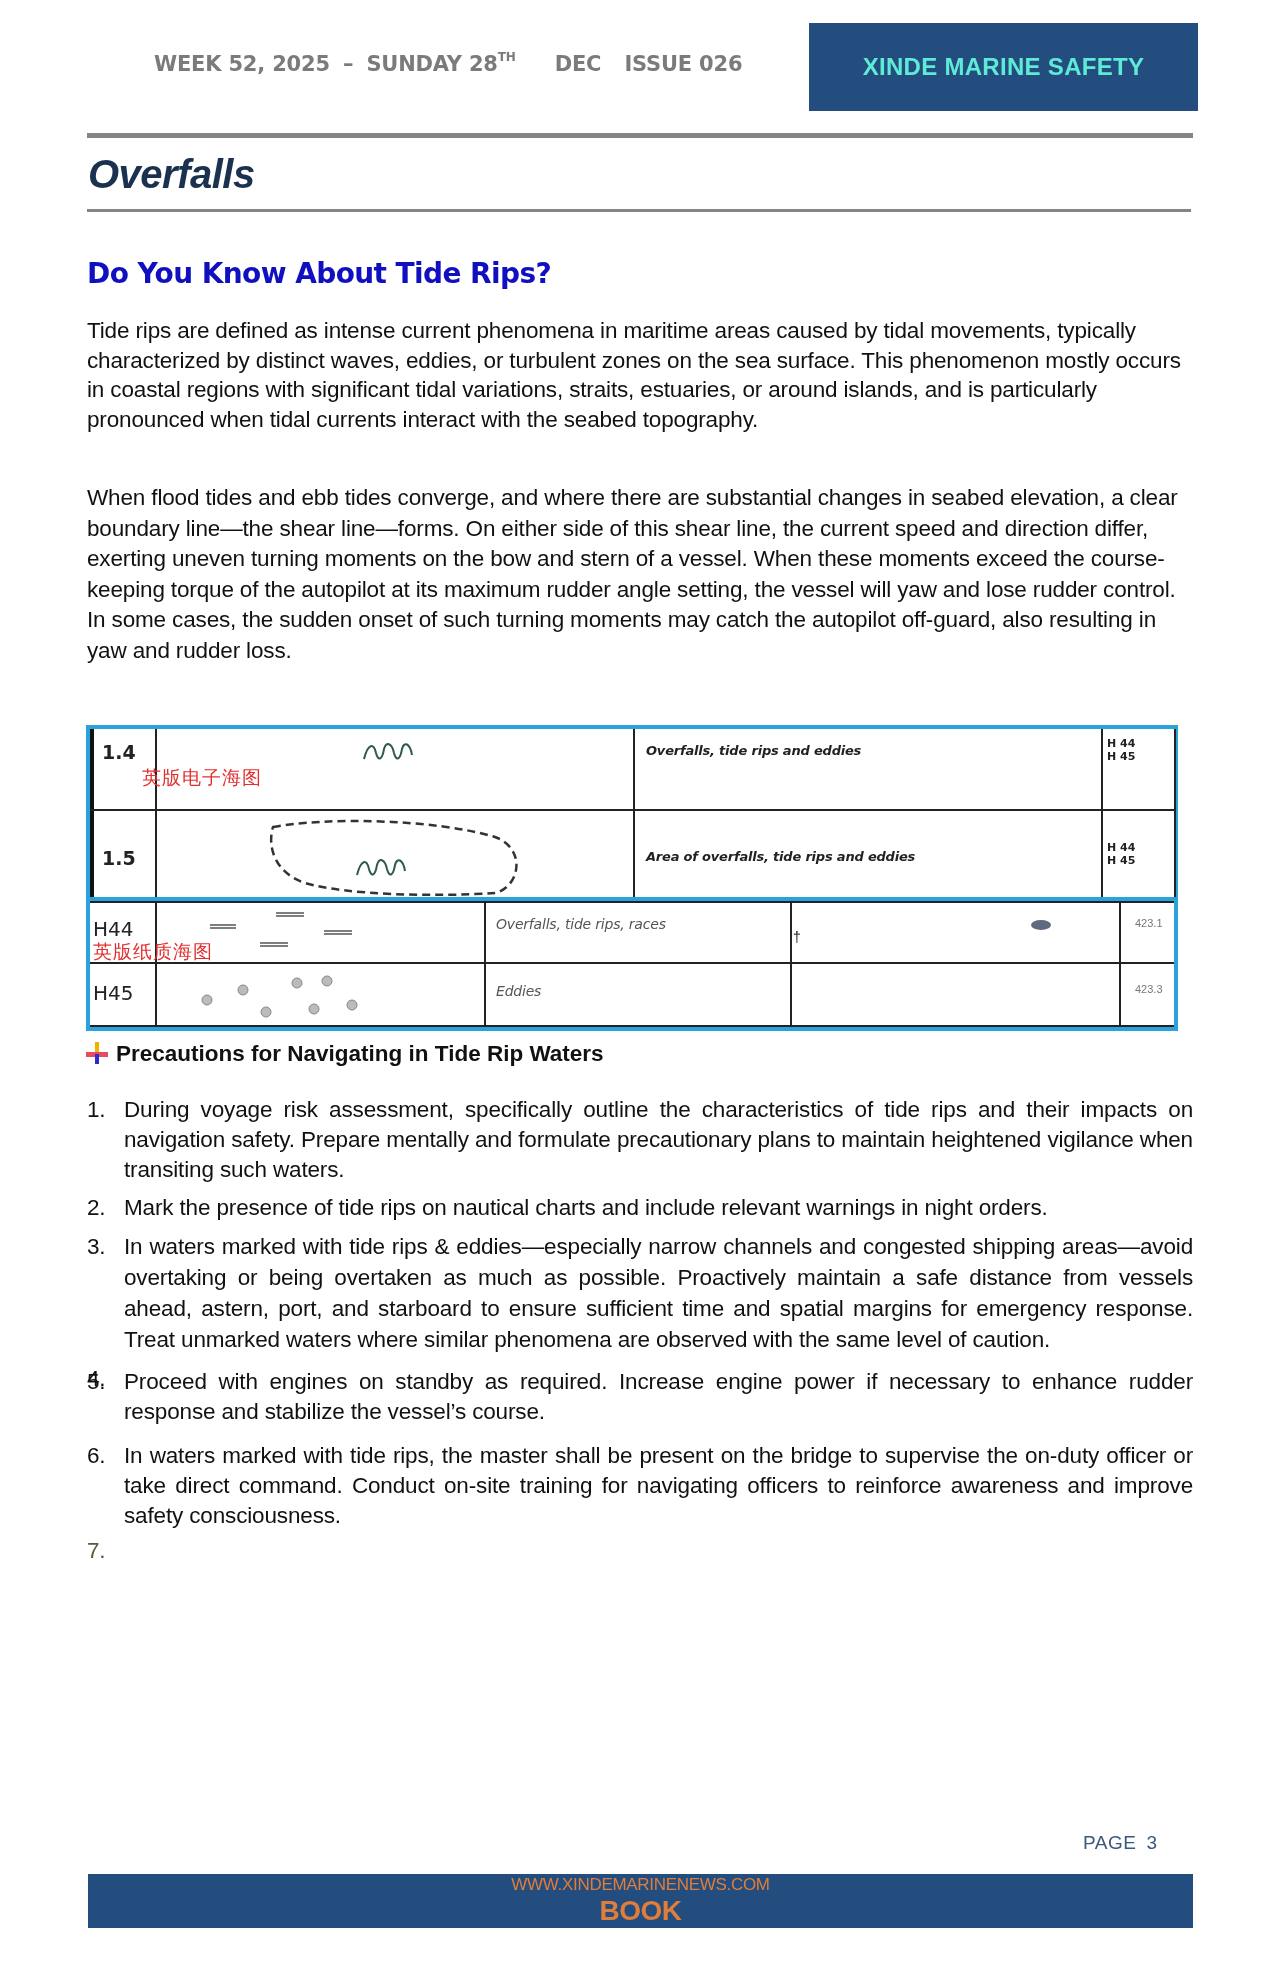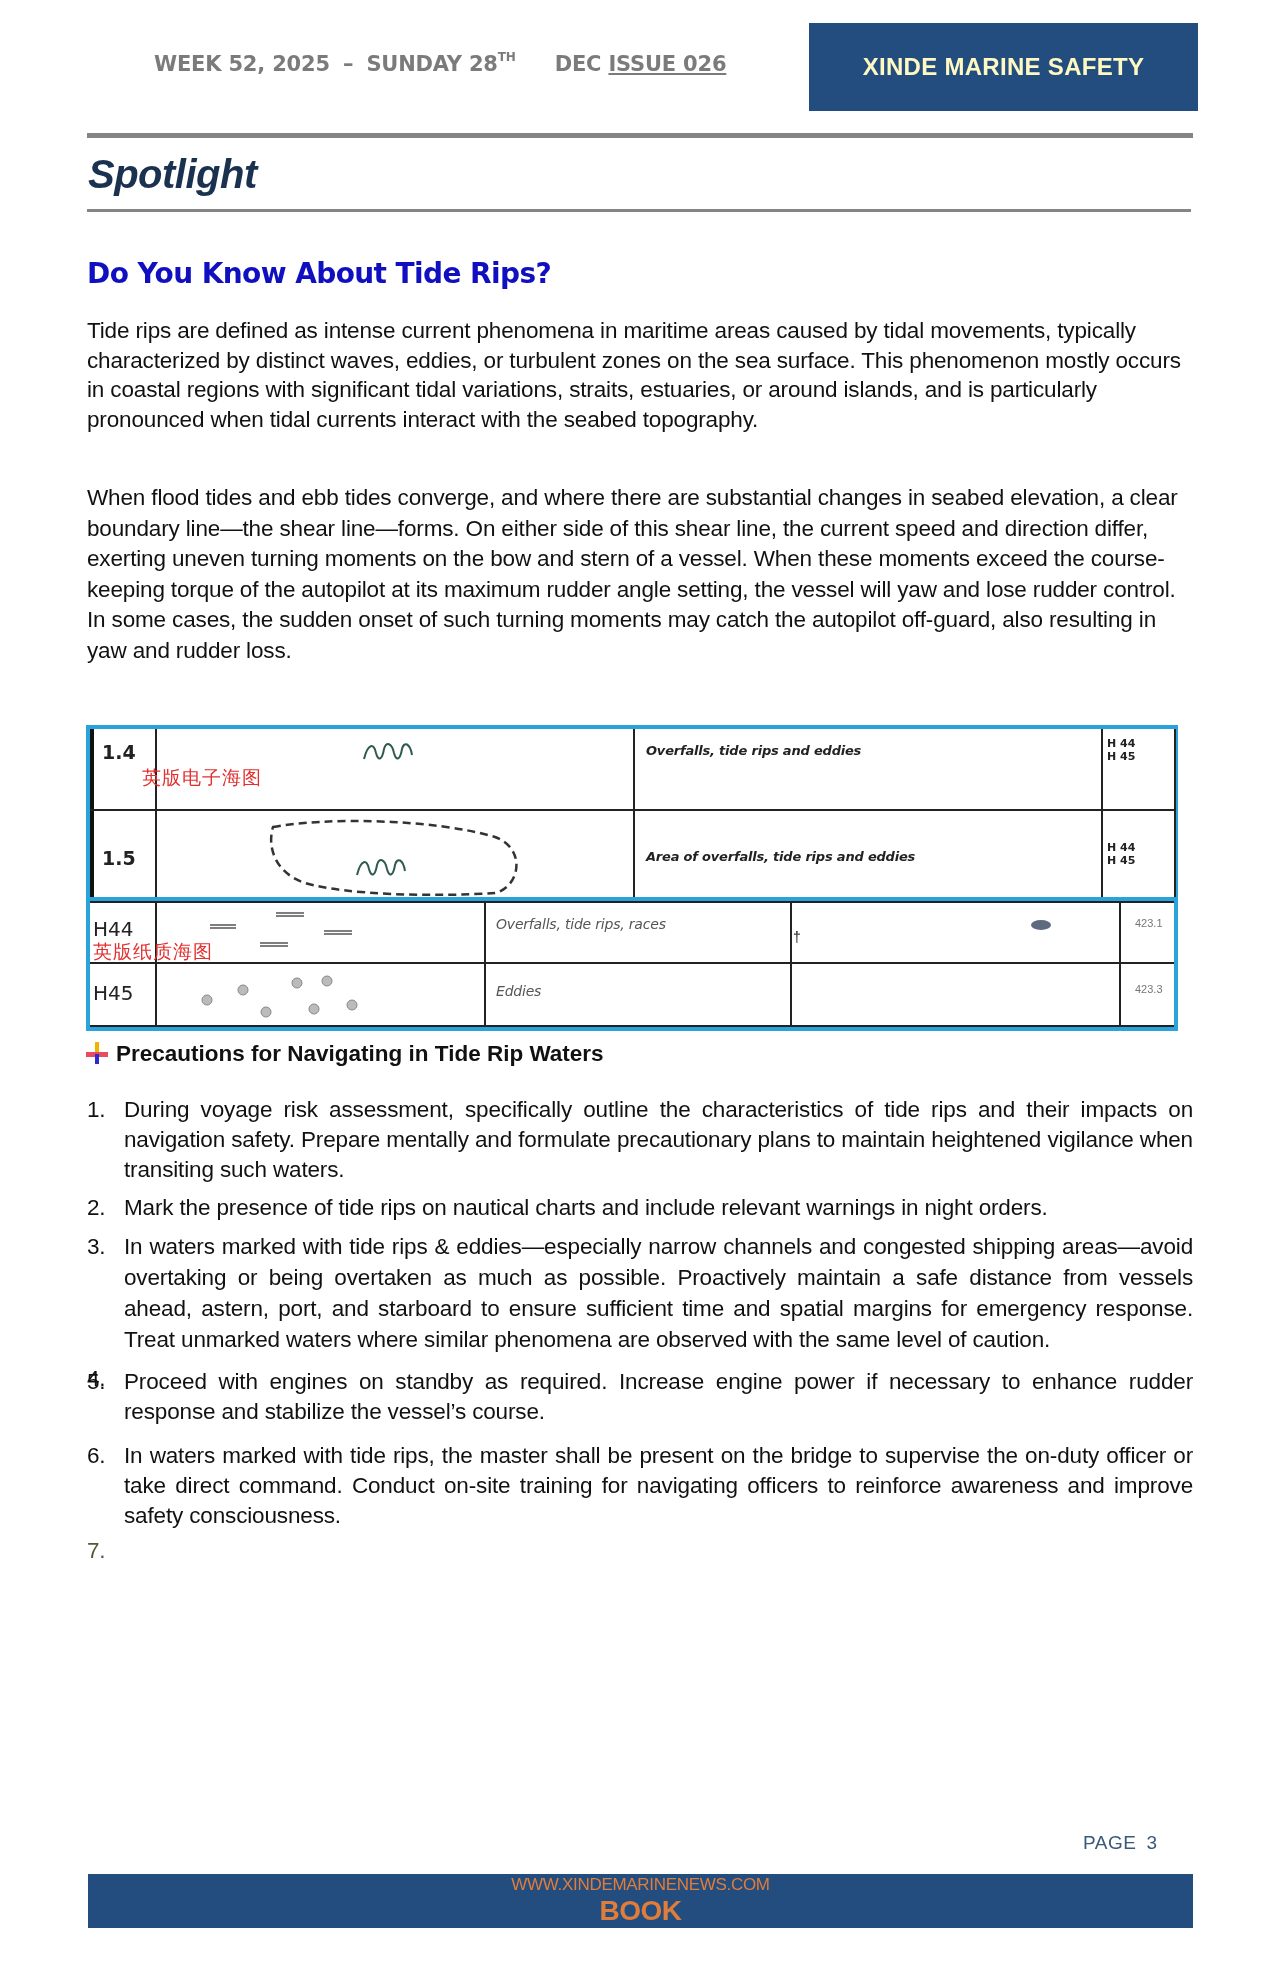--- a/index.html
+++ b/index.html
@@ -1,21 +1,21 @@
 <!DOCTYPE html>
 <html><head>
 <meta charset="utf-8">
 <style>
   * { margin:0; padding:0; box-sizing:border-box; }
   html, body { width:1280px; height:1978px; background:#ffffff; overflow:hidden; }
   body { position:relative; font-family:"Liberation Sans", sans-serif; color:#111; }
 
   .hdr-date { position:absolute; left:154px; top:50px; font-family:"DejaVu Sans", sans-serif; font-weight:bold; font-size:21px; color:#7b7b7b; white-space:nowrap; letter-spacing:-0.2px; }
   .hdr-date sup { font-size:12px; vertical-align:10px; }
-  .brand-box { position:absolute; left:809px; top:23px; width:389px; height:88px; background:#224d7e; color:#fef9c3; display:flex; align-items:center; justify-content:center; font-family:"Liberation Sans", sans-serif; font-weight:bold; font-size:24px; letter-spacing:0.3px; }
+  .brand-box { position:absolute; left:809px; top:23px; width:389px; height:88px; background:#224d7e; color:#5eead4; display:flex; align-items:center; justify-content:center; font-family:"Liberation Sans", sans-serif; font-weight:bold; font-size:24px; letter-spacing:0.3px; }
 
   .rule { position:absolute; left:87px; background:#858585; }
   .rule.r1 { top:133px; width:1106px; height:5px; }
   .rule.r2 { top:209px; width:1104px; height:3px; }
 
   .section-title { position:absolute; left:88px; top:152px; font-size:40px; font-weight:bold; font-style:italic; color:#1b3150; letter-spacing:-0.5px; }
   .article-title { position:absolute; left:87px; top:257px; font-size:28px; font-weight:bold; color:#1010c0; font-family:"DejaVu Sans", sans-serif; letter-spacing:-0.6px; }
 
   .para { position:absolute; left:87px; width:1106px; font-size:22.5px; line-height:29.6px; color:#111; letter-spacing:-0.15px; }
   .para.p1 { top:316px; }
@@ -52,28 +52,28 @@
   .footer .book { font-size:28px; font-weight:bold; color:#e07d3a; letter-spacing:-0.5px; }
 </style>
 </head>
 <body>
 
 <div class="hdr-date">
   <span>WEEK 52, 2025</span>
   <span style="margin:0 6px;">–</span>
   <span>SUNDAY 28</span><sup>TH</sup>
   <span style="margin-left:32px;">DEC</span>
-  <span style="text-decoration:underline;">ISSUE 026</span>
+  <span style="margin-left:16px;">ISSUE 026</span>
 </div>
 <div class="brand-box">
   <span>XINDE MARINE SAFETY</span>
 </div>
 
 <div class="rule r1"></div>
-<div class="section-title">Spotlight</div>
+<div class="section-title">Overfalls</div>
 <div class="rule r2"></div>
 
 <div class="article-title">Do You Know About Tide Rips?</div>
 
 <p class="para p1">Tide rips are defined as intense current phenomena in maritime areas caused by tidal movements, typically characterized by distinct waves, eddies, or turbulent zones on the sea surface. This phenomenon mostly occurs in coastal regions with significant tidal variations, straits, estuaries, or around islands, and is particularly pronounced when tidal currents interact with the seabed topography.</p>
 <p class="para p2">When flood tides and ebb tides converge, and where there are substantial changes in seabed elevation, a clear boundary line—the shear line—forms. On either side of this shear line, the current speed and direction differ, exerting uneven turning moments on the bow and stern of a vessel. When these moments exceed the course-keeping torque of the autopilot at its maximum rudder angle setting, the vessel will yaw and lose rudder control. In some cases, the sudden onset of such turning moments may catch the autopilot off-guard, also resulting in yaw and rudder loss.</p>
 
 <div class="figure">
   <div class="tbl-upper">
     <div class="vline" style="left:0; width:4px; background:#111;"></div>

